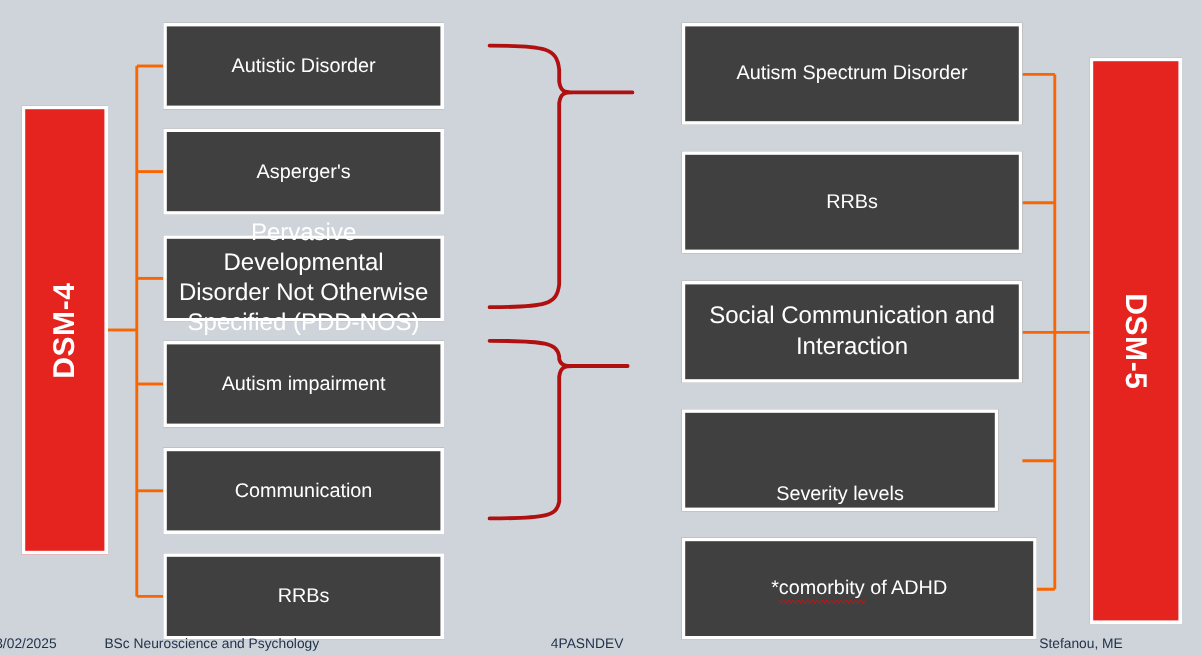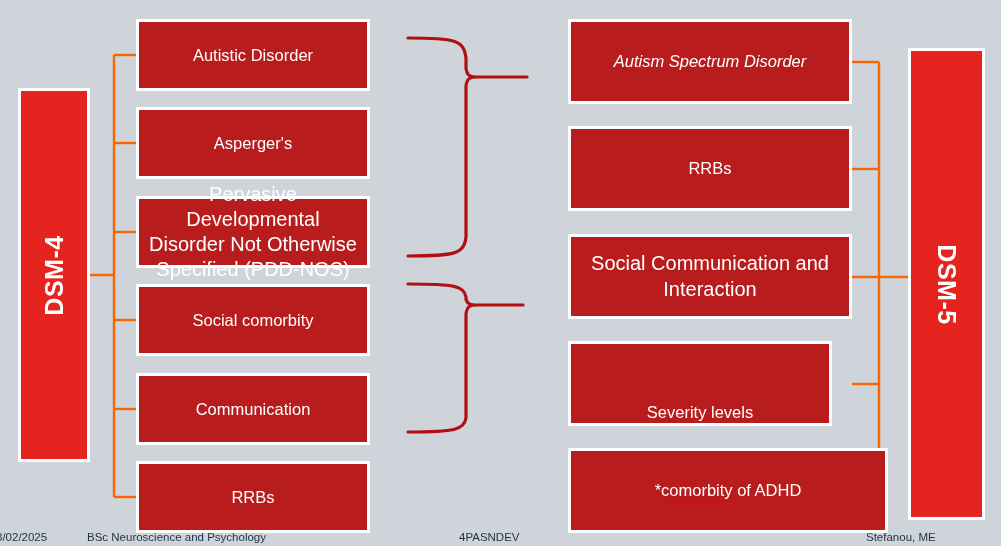--- a/index.html
+++ b/index.html
@@ -35,21 +35,21 @@
     white-space: nowrap;
   }
   #banner-left  { left: 18px;  top: 88px;  width: 72px;  height: 374px; }
   #banner-left .btext  { transform: rotate(-90deg); }
   #banner-right { left: 908px; top: 48px;  width: 77px;  height: 472px; }
   #banner-right .btext { transform: rotate(90deg); }
 
   
   .obox {
     position: absolute;
-    background: #b91c1c;
+    background: #404040;
     border: 3px solid #ffffff;
     box-sizing: border-box;
     display: flex;
     align-items: center;
     justify-content: center;
     text-align: center;
     z-index: 4;
   }
   .obox .otext {
     color: #ffffff;
@@ -180,51 +180,51 @@
 
   <div class="obox multi" style="left:136px; top:196px; width:234px; height:72px;">
     <span class="otext">
       <span>Pervasive Developmental</span><br>
       <span>Disorder Not Otherwise</span><br>
       <span>Specified (PDD-NOS)</span>
     </span>
   </div>
 
   <div class="obox" style="left:136px; top:284px; width:234px; height:72px;">
-    <span class="otext">Social comorbity</span>
+    <span class="otext">Autism impairment</span>
   </div>
 
   <div class="obox" style="left:136px; top:373px; width:234px; height:72px;">
     <span class="otext">Communication</span>
   </div>
 
   <div class="obox" style="left:136px; top:461px; width:234px; height:72px;">
     <span class="otext">RRBs</span>
   </div>
 
-  <div class="obox" style="left:568px; top:19px; width:284px; height:85px;font-style:italic;">
+  <div class="obox" style="left:568px; top:19px; width:284px; height:85px;">
     <span class="otext">Autism Spectrum Disorder</span>
   </div>
 
   <div class="obox" style="left:568px; top:126px; width:284px; height:85px;">
     <span class="otext">RRBs</span>
   </div>
 
   <div class="obox multi" style="left:568px; top:234px; width:284px; height:85px;">
     <span class="otext">
       <span>Social Communication and</span><br>
       <span>Interaction</span>
     </span>
   </div>
 
   <div class="obox" style="left:568px; top:341px; width:264px; height:85px;align-items:flex-end;">
     <span class="otext">Severity levels</span>
   </div>
 
-  <div class="obox" style="left:568px; top:448px; width:320px; height:85px;">
+  <div class="obox" style="left:568px; top:448px; width:296px; height:85px;">
     <span class="otext"><span>*</span><span class="squiggle">comorbity</span><span> of ADHD</span></span>
   </div>
 
   <div id="footer">
     <span id="foot-date">3/02/2025</span>
     <span id="foot-course">BSc Neuroscience and Psychology</span>
     <span id="foot-code">4PASNDEV</span>
     <span id="foot-author">Stefanou, ME</span>
   </div>
 

